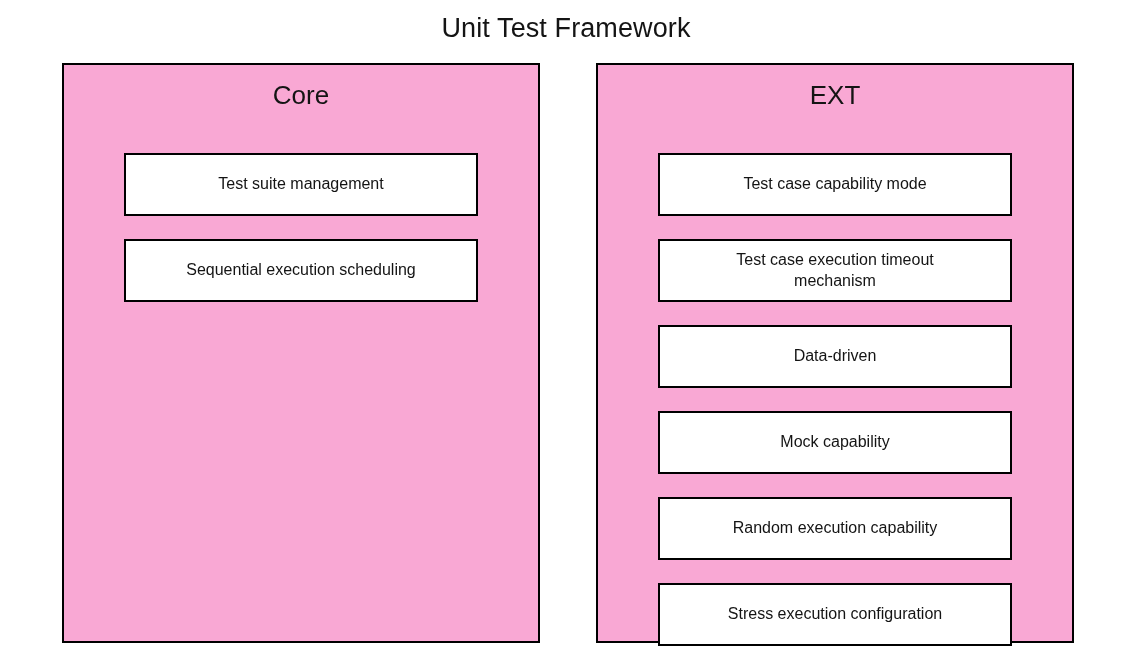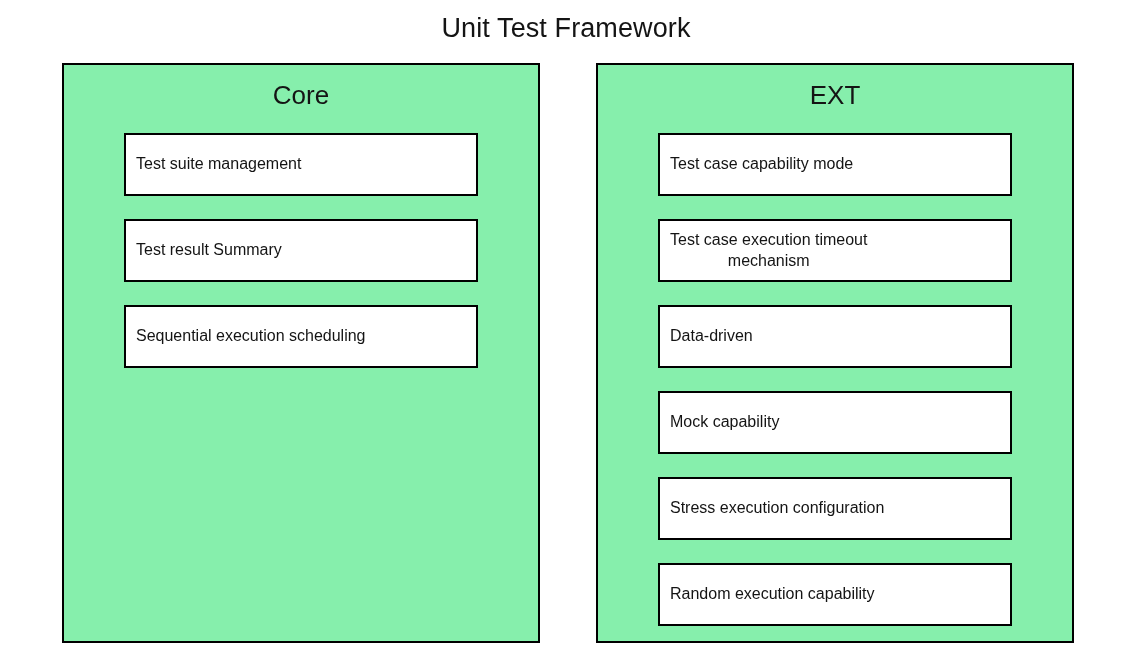--- a/index.html
+++ b/index.html
@@ -33,21 +33,21 @@
     color: #141414;
     line-height: 1.1;
   }
   .panel {
     position: absolute;
     top: 63px;
     width: 478px;
     height: 580px;
     border: 2px solid #000000;
     box-sizing: border-box;
-    background: #86efac;
+    background: #f9a8d4;
   }
   .panel-core { left: 62px; }
   .panel-ext  { left: 596px; }
 
   .panel-header {
     position: absolute;
     top: 16px;
     left: 0;
     width: 100%;
     text-align: center;
@@ -64,22 +64,24 @@
   }
   .item-box {
     box-sizing: border-box;
     width: 354px;
     height: 63px;
     border: 2px solid #000000;
     background: #ffffff;
     margin-bottom: 23px;
     display: flex;
     align-items: center;
+    justify-content: center;
     text-align: center;
     padding: 0 10px;
+    margin-top: 20px;
   }
   .item-box:last-child { margin-bottom: 0; }
   .item-label {
     font-size: 16px;
     font-weight: 400;
     line-height: 1.28;
     color: #141414;
     white-space: pre-line;
   }
 </style>
@@ -90,23 +92,20 @@
 
   <div class="diagram-title">Unit Test Framework</div>
 
   <div class="panel panel-core">
     <div class="panel-header">Core</div>
     <div class="panel-items">
       <div class="item-box">
         <span class="item-label">Test suite management</span>
       </div>
       <div class="item-box">
-        <span class="item-label">Test result Summary</span>
-      </div>
-      <div class="item-box">
         <span class="item-label">Sequential execution scheduling</span>
       </div>
     </div>
   </div>
 
   <div class="panel panel-ext">
     <div class="panel-header">EXT</div>
     <div class="panel-items">
       <div class="item-box">
         <span class="item-label">Test case capability mode</span>
@@ -115,21 +114,21 @@
         <span class="item-label">Test case execution timeout
 mechanism</span>
       </div>
       <div class="item-box">
         <span class="item-label">Data-driven</span>
       </div>
       <div class="item-box">
         <span class="item-label">Mock capability</span>
       </div>
       <div class="item-box">
-        <span class="item-label">Stress execution configuration</span>
+        <span class="item-label">Random execution capability</span>
       </div>
       <div class="item-box">
-        <span class="item-label">Random execution capability</span>
+        <span class="item-label">Stress execution configuration</span>
       </div>
     </div>
   </div>
 
 </div>
 
 </body></html>

